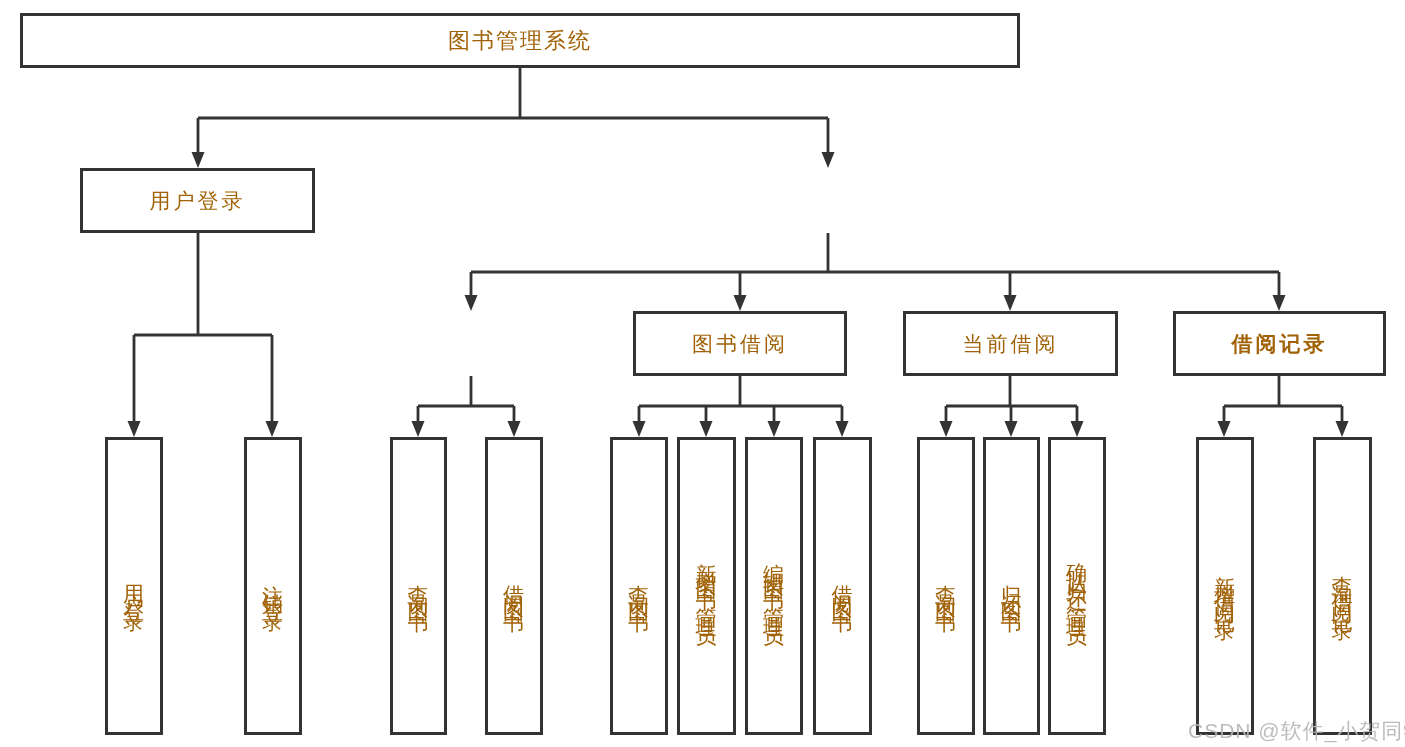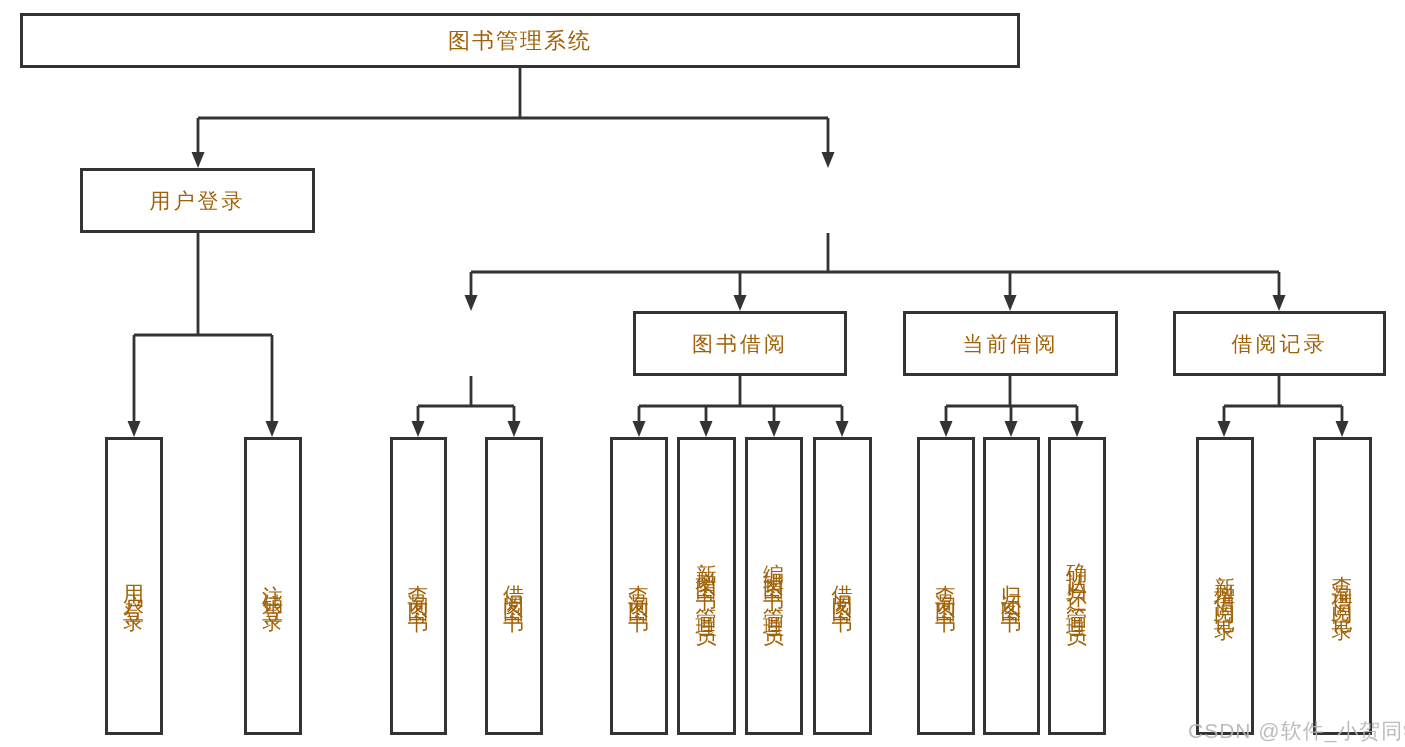--- a/index.html
+++ b/index.html
@@ -53,21 +53,21 @@
 
   
   .root-node   { left: 20px;  top: 13px;  width: 1000px; height: 55px; }
   
   .n-userlogin { left: 80px;  top: 168px; width: 235px; height: 65px; }
   .n-bookmgmt  { left: 710px; top: 168px; width: 237px; height: 65px; }
   
   .n-newbook   { left: 365px;  top: 311px; width: 213px; height: 65px; }
   .n-borrow    { left: 633px;  top: 311px; width: 214px; height: 65px; }
   .n-current   { left: 903px;  top: 311px; width: 215px; height: 65px; }
-  .n-record    { left: 1173px; top: 311px; width: 213px; height: 65px; }
+  .n-record    { left: 1173px; top: 311px; width: 213px; height: 65px; font-weight: bold; }
   
   .l-u1 { left: 105px; }
   .l-u2 { left: 244px; }
   .l-n1 { left: 390px; width: 57px; }
   .l-n2 { left: 485px; }
   .l-b1 { left: 610px; }
   .l-b2 { left: 677px; width: 59px; }
   .l-b3 { left: 745px; }
   .l-b4 { left: 813px; width: 59px; }
   .l-c1 { left: 917px; }

